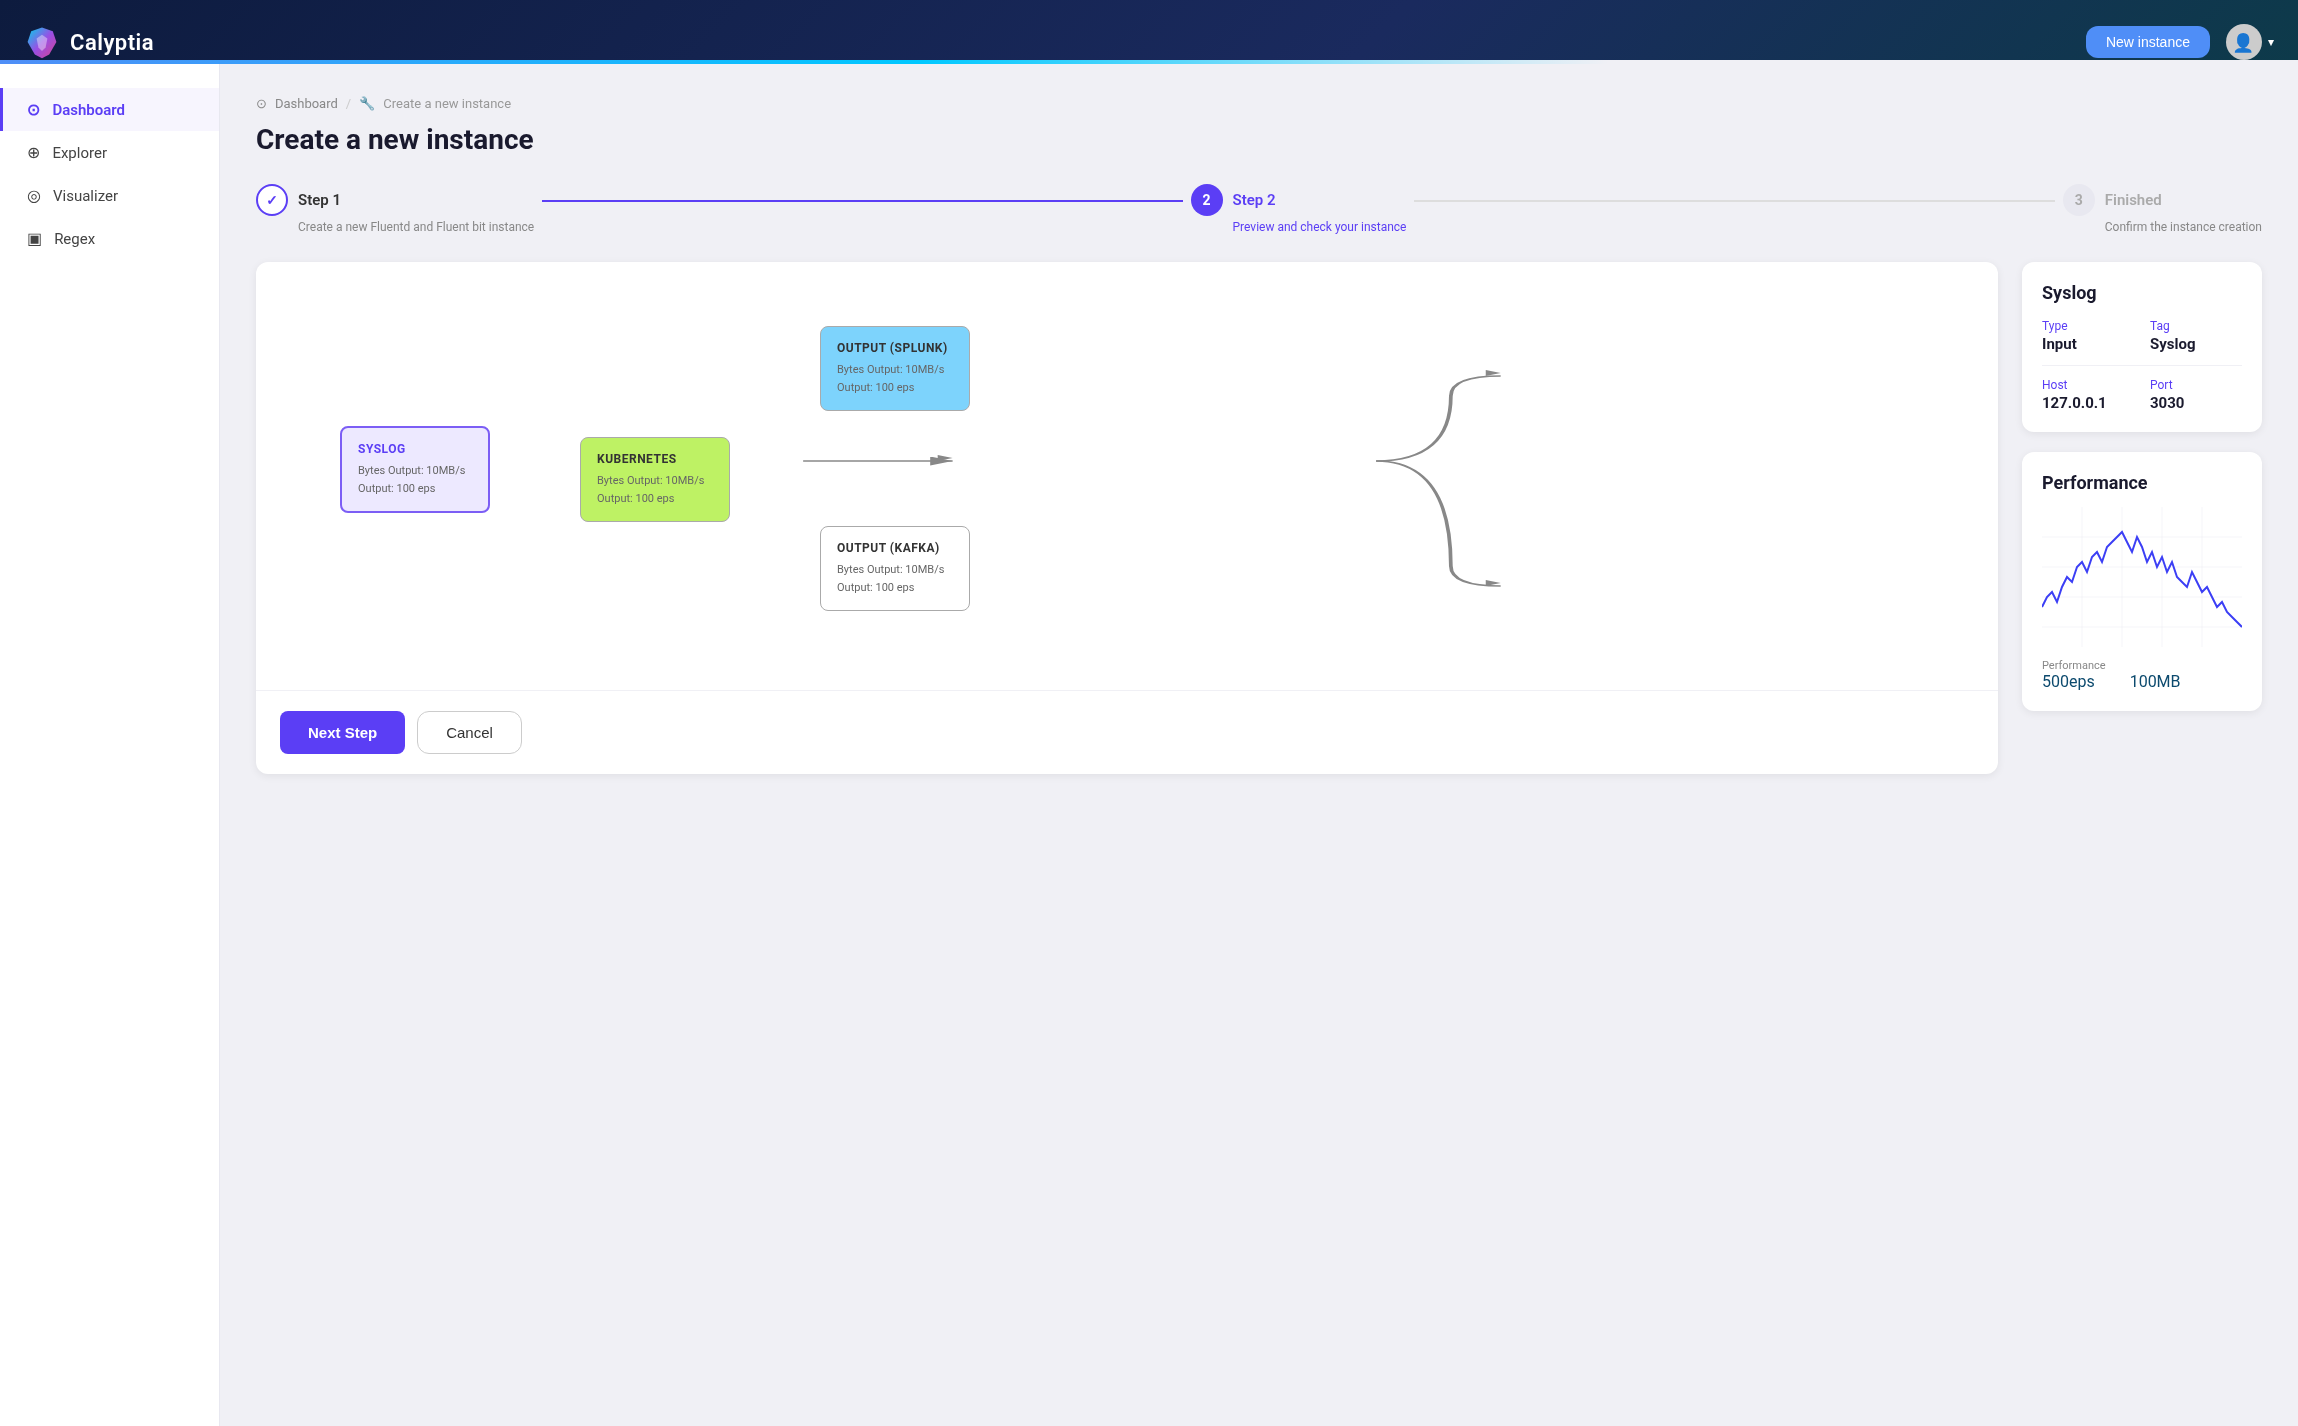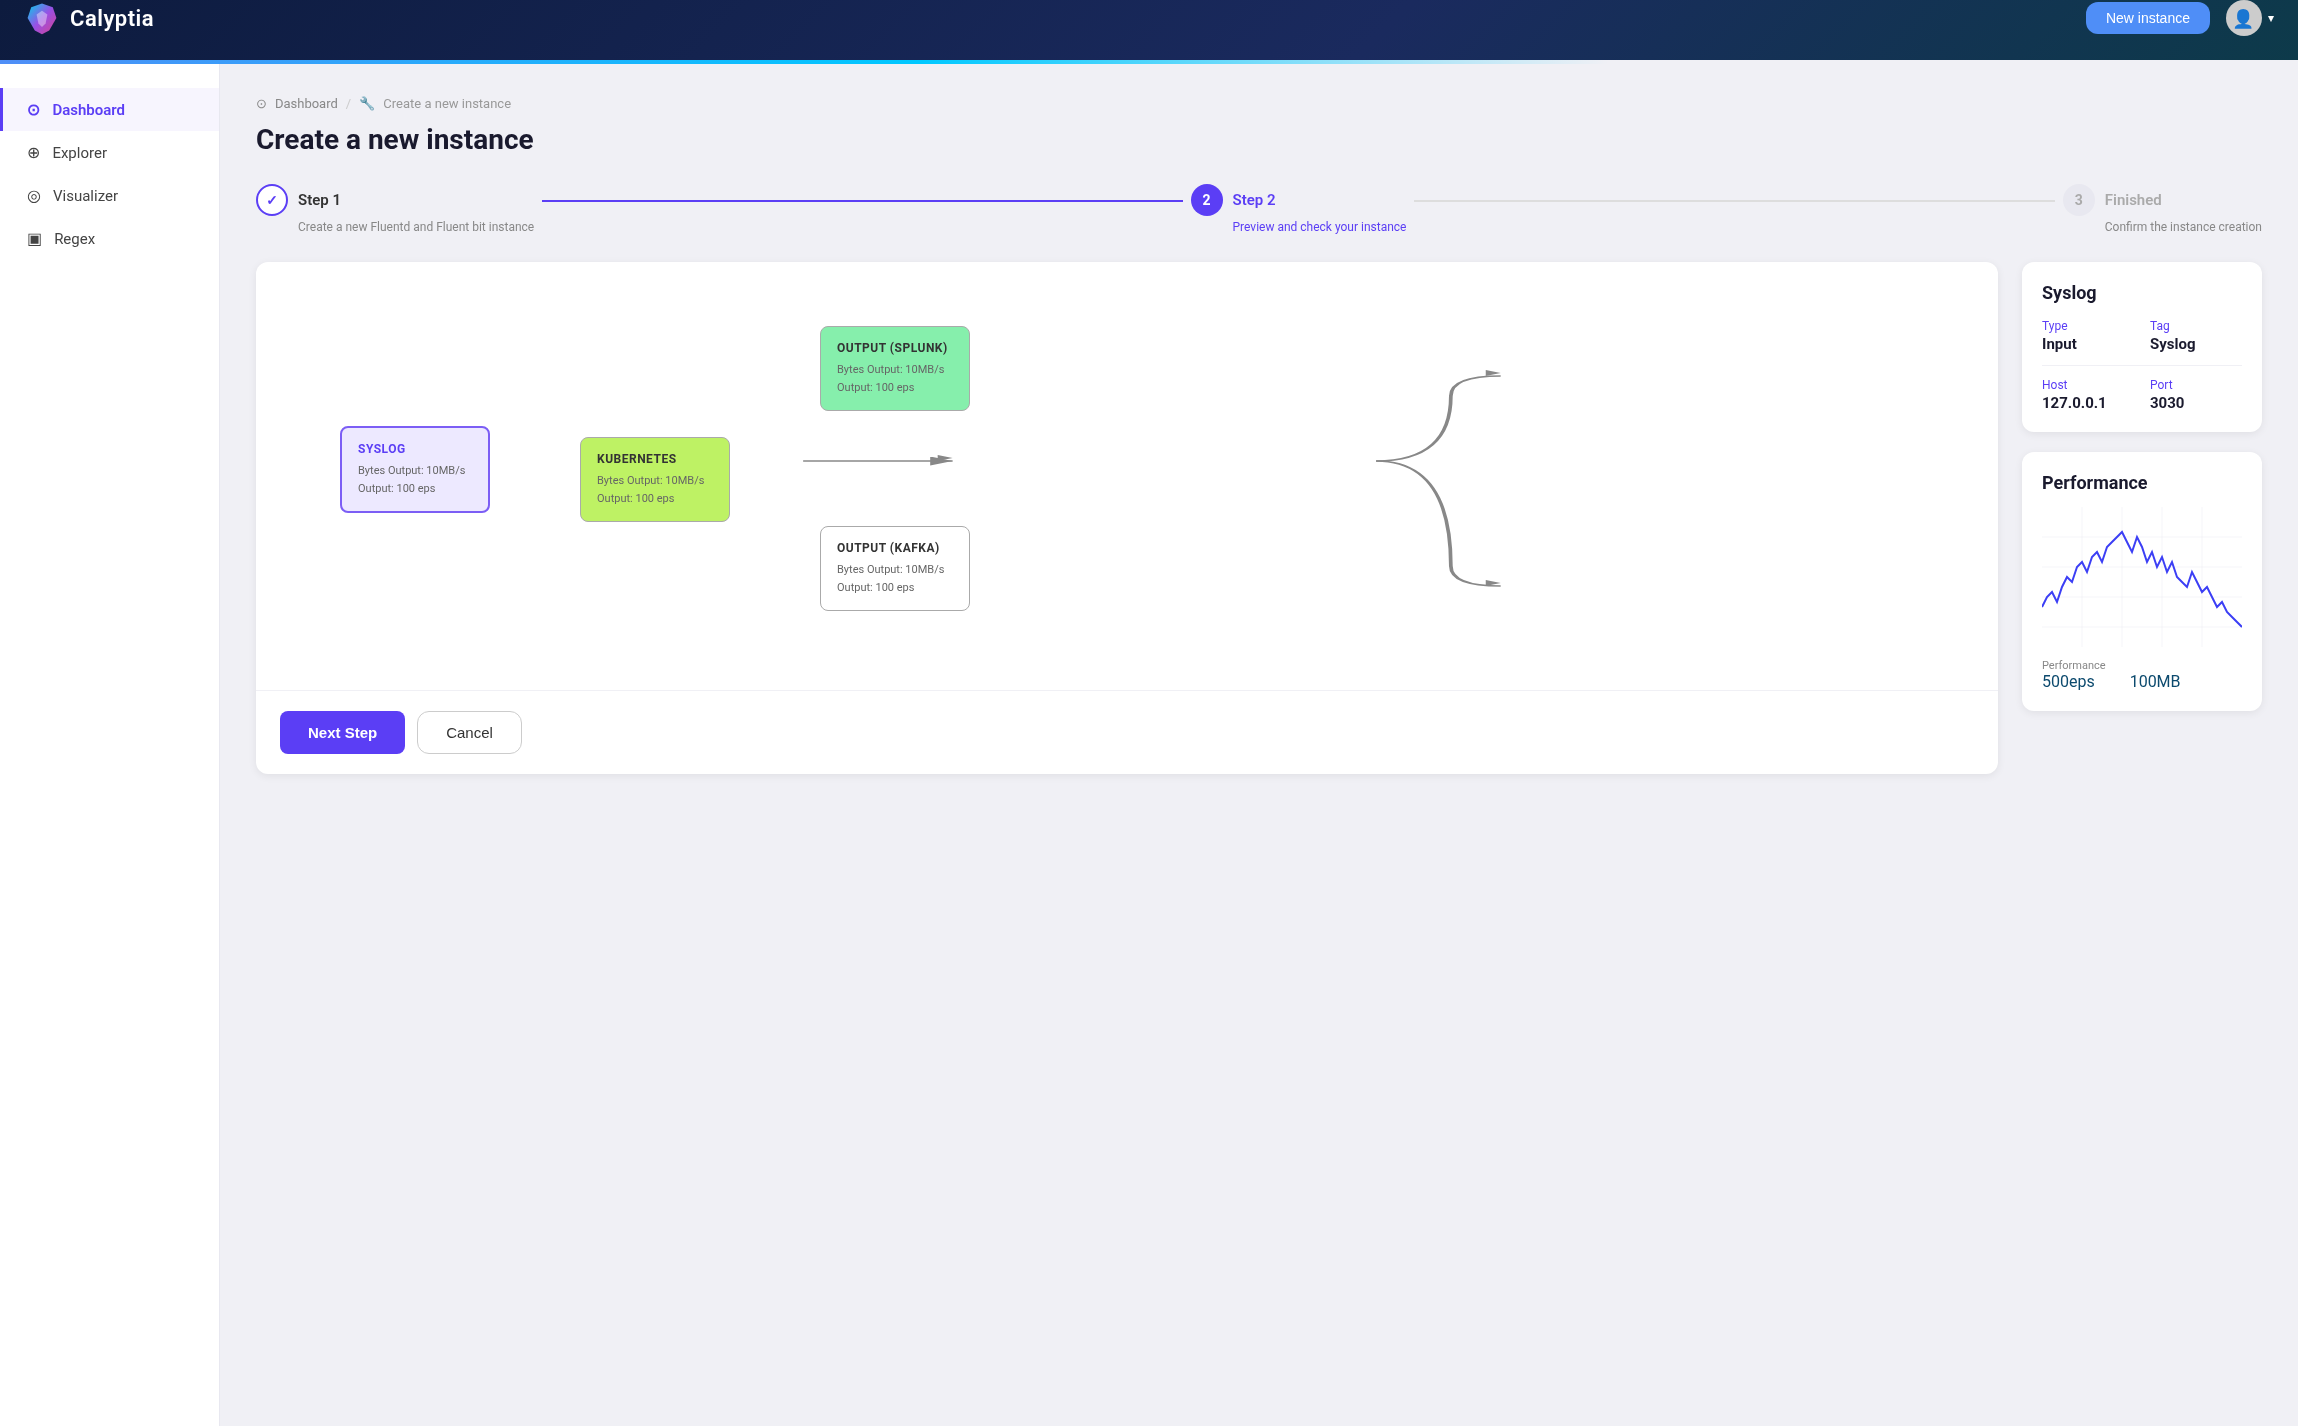--- a/index.html
+++ b/index.html
@@ -3,21 +3,21 @@
   <meta charset="utf-8">
   <style>
     * { box-sizing: border-box; margin: 0; padding: 0; }
     body { font-family: -apple-system, BlinkMacSystemFont, 'Segoe UI', Roboto, sans-serif; background: #f0f0f5; min-height: 100vh; }
 
     
     .topnav {
       background: linear-gradient(135deg, #0d1b3e 0%, #1a2a5e 60%, #0d3a4a 100%);
       height: 60px;
       display: flex;
-      align-items: flex-start;
+      align-items: flex-end;
       padding: 0 24px;
       gap: 16px;
       position: relative;
       z-index: 10;
     }
     .logo-area {
       display: flex;
       align-items: center;
       gap: 10px;
       min-width: 200px;
@@ -301,21 +301,21 @@
       border: 1.5px solid #aaa;
       left: 300px;
       top: 151px;
       background: #bef264;
     }
     .node.kubernetes .node-title { color: #333; }
     .node.output-splunk {
       border: 1.5px solid #aaa;
       left: 540px;
       top: 40px;
-      background: #86efac;
+      background: #7dd3fc;
     }
     .node.output-splunk .node-title { color: #333; }
     .node.output-kafka {
       border: 1.5px solid #aaa;
       left: 540px;
       top: 240px;
       background: white;
     }
     .node.output-kafka .node-title { color: #333; }
 

